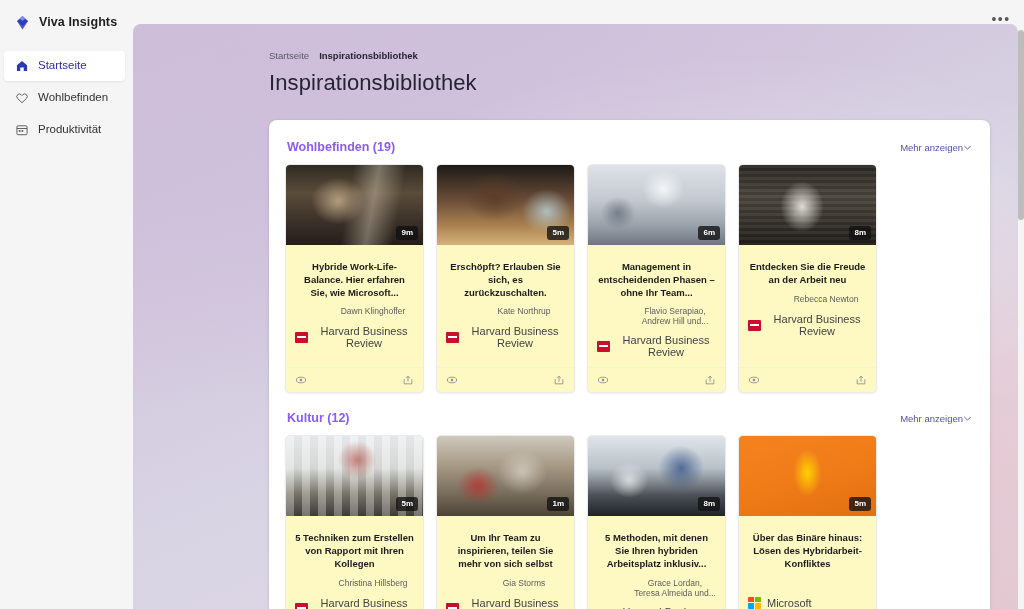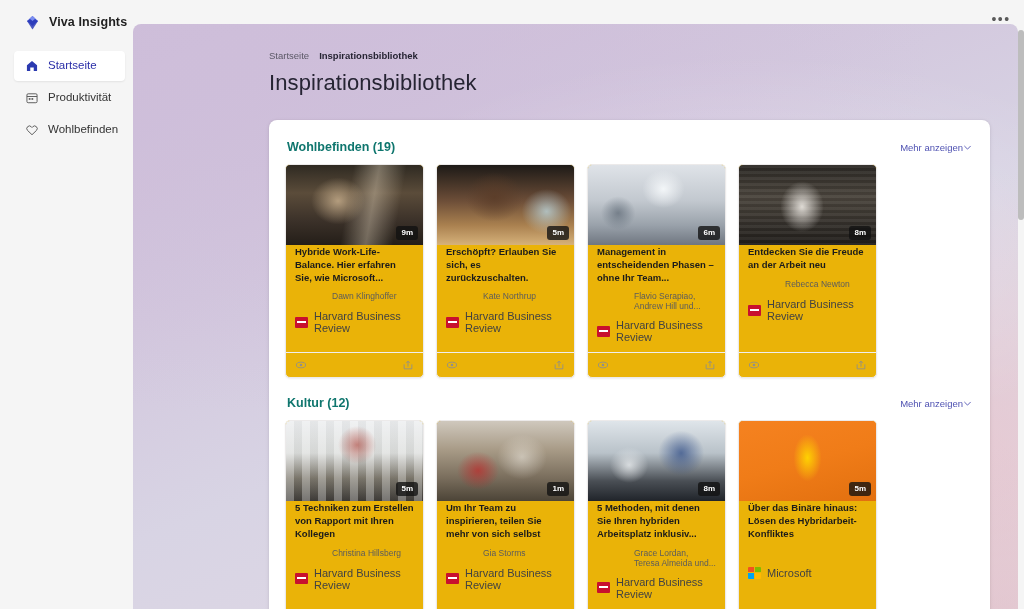--- a/index.html
+++ b/index.html
@@ -10,21 +10,21 @@
     background: #f5f5f5;
     color: #242424;
   }
   .app { position: relative; width: 1024px; height: 609px; display: flex; background:#f5f5f5; }
 
   
   .rail {
     width: 133px; height: 609px; flex: 0 0 133px;
     background: #f5f5f5;
     padding-top: 4px;
-    position: relative; z-index: 5; padding-left: 10px;
+    position: relative; z-index: 5;
   }
   .brand {
     display: flex; align-items: center; gap: 8px;
     height: 36px; padding: 0 0 0 14px;
   }
   .brand-logo { width: 17px; height: 17px; flex: 0 0 17px; position: relative; }
   .brand-name { font-size: 12.5px; font-weight: 700; letter-spacing: .1px; color:#1f1f1f; }
 
   .nav { margin-top: 11px; }
   .nav-item {
@@ -89,50 +89,50 @@
     border-radius: 8px;
     box-shadow: 0 1.5px 4px rgba(0,0,0,.09), 0 0 2px rgba(0,0,0,.06);
     padding: 16px 16px 0 16px;
   }
 
   .section { margin-bottom: 14px; }
   .section-head {
     display:flex; align-items:center; justify-content:space-between;
     padding: 4px 2px 10px 2px;
   }
-  .section-title { font-size: 12.5px; font-weight: 700; color:#0f766e; }
+  .section-title { font-size: 12.5px; font-weight: 700; color:#8b5cf6; }
   .show-more {
     display:flex; align-items:center; gap:0;
     font-size: 9.5px; color:#4f52b2; cursor:pointer;
   }
   .chev { width: 9px; height: 9px; display:inline-block; }
 
   .cards { display:flex; gap: 12px; }
 
   .card {
     width: 139px; flex: 0 0 139px;
-    background:#eab308;
+    background:#fef9c3;
     border-radius: 5px;
     border: 1px solid #eceaea;
     box-shadow: 0 1px 2px rgba(0,0,0,.07);
     overflow: hidden;
     display:flex; flex-direction:column;
     cursor: pointer;
   }
   .thumb {
     position: relative; height: 80px; width: 100%;
     background-size: cover; background-position: center;
   }
   .badge {
     position:absolute; right: 5px; bottom: 5px;
     background: rgba(17,17,17,.78); color:#fff;
     font-size: 8px; line-height:1; padding: 3px 5px; border-radius: 3px;
     font-weight: 600;
   }
-  .card-body { padding: 1px 9px 0 9px; flex: 1 1 auto; }
+  .card-body { padding: 16px 9px 0 9px; flex: 1 1 auto; text-align: center; }
   .card-title {
     font-size: 9.5px; font-weight: 700; line-height: 1.35; color:#1b1b1b;
     min-height: 26px;
   }
   .card-author { font-size: 8.5px; color:#5c5c5c; margin-top: 7px; min-height: 11px; margin-left: 37px; }
   .card-source { display:flex; align-items:center; gap:6px; margin-top: 8px; }
   .src-logo { width: 13px; height: 11px; flex:0 0 13px; border-radius: 1px; position:relative; overflow:hidden; }
   .src-name { font-size: 11px; color:#424242; }
   .card-foot {
     display:flex; align-items:center; justify-content:space-between;
@@ -219,36 +219,36 @@
           <svg width="14" height="14" viewBox="0 0 16 16">
               <path d="M8 2.2 2.2 7v6.3c0 .3.2.5.5.5H6V9.8h4v4h3.3c.3 0 .5-.2.5-.5V7z" fill="currentColor"></path>
             </svg>
         </span>
         <span class="label">Startseite</span>
       </div>
 
       <div class="nav-item">
         <span class="ico">
           <svg width="14" height="14" viewBox="0 0 16 16">
+              <path d="M8 13.4 2.9 8.5a3 3 0 1 1 4.3-4.2l.8.8.8-.8a3 3 0 1 1 4.3 4.2z" fill="none" stroke="currentColor" stroke-width="1.1"></path>
+            </svg>
+        </span>
+        <span class="label">Wohlbefinden</span>
+      </div>
+
+      <div class="nav-item">
+        <span class="ico">
+          <svg width="14" height="14" viewBox="0 0 16 16">
             <rect x="2.2" y="3.2" width="11.6" height="10.2" rx="1.4" fill="none" stroke="currentColor" stroke-width="1.1"></rect>
             <line x1="2.2" y1="6.3" x2="13.8" y2="6.3" stroke="currentColor" stroke-width="1.1"></line>
             <rect x="4.3" y="8.1" width="2" height="2" fill="currentColor"></rect>
             <rect x="7.4" y="8.1" width="2" height="2" fill="currentColor"></rect>
           </svg>
         </span>
         <span class="label">Produktivität</span>
-      </div>
-
-      <div class="nav-item">
-        <span class="ico">
-          <svg width="14" height="14" viewBox="0 0 16 16">
-              <path d="M8 13.4 2.9 8.5a3 3 0 1 1 4.3-4.2l.8.8.8-.8a3 3 0 1 1 4.3 4.2z" fill="none" stroke="currentColor" stroke-width="1.1"></path>
-            </svg>
-        </span>
-        <span class="label">Wohlbefinden</span>
       </div>
 
     </div>
   </nav>
 
   <div class="topbar-more">
     <span>•••</span>
   </div>
 
   <main class="stage">

